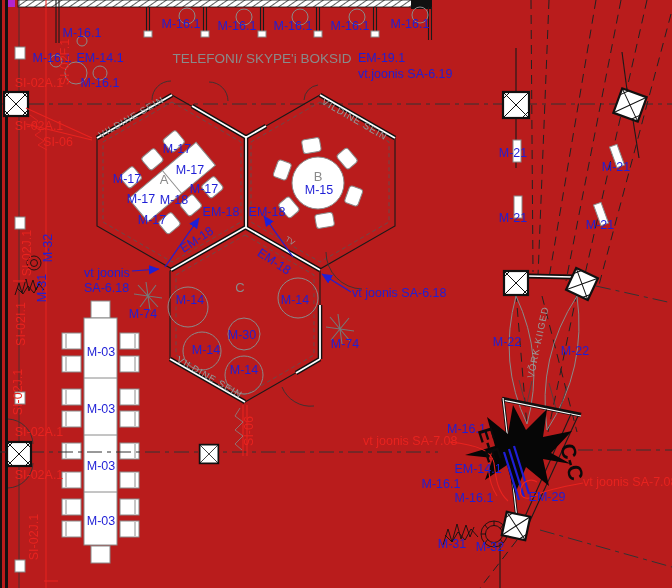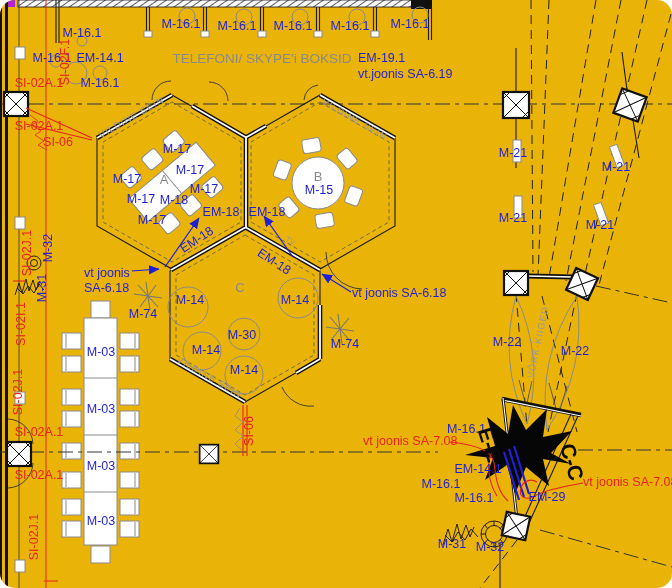--- a/index.html
+++ b/index.html
@@ -1,16 +1,16 @@
 <!DOCTYPE html>
 <html><head>
 <meta charset="utf-8">
 <style>
   html,body{margin:0;padding:0;background:#fff;}
-  #stage{position:relative;width:672px;height:588px;background:#eab308;overflow:hidden;border-radius:15px;}
+  #stage{position:relative;width:672px;height:588px;background:#b91c1c;overflow:hidden;}
   svg{display:block;}
   text{font-family:"Liberation Sans", sans-serif;}
   .tblue{fill:#1f1fd6;font-size:12.5px;}
   .tred{fill:#e8231f;font-size:12.5px;}
   .tgray{fill:#8a8a8a;font-size:13.5px;}
   .troom{fill:#8a8a8a;font-size:13px;}
   .twall{fill:#9a9a9a;font-size:9.5px;letter-spacing:1px;}
   .ttv{fill:#9a9a9a;font-size:7.5px;}
   .tsect{fill:#0a0a0a;font-size:21px;font-weight:bold;}
   .mid{text-anchor:middle;}

